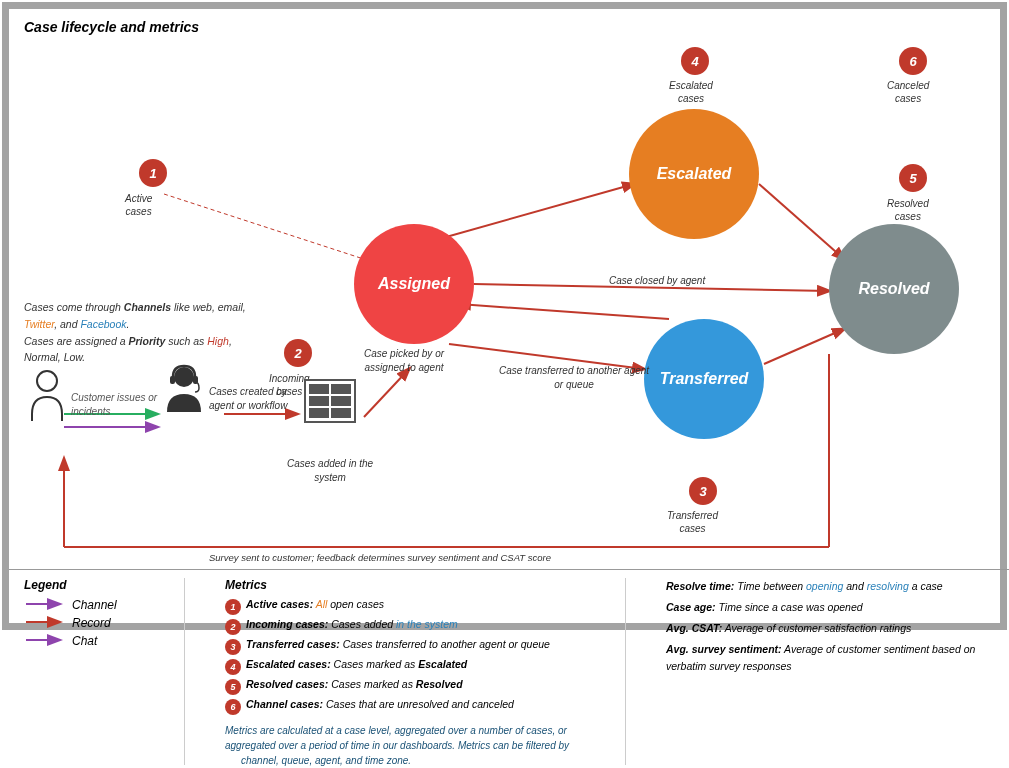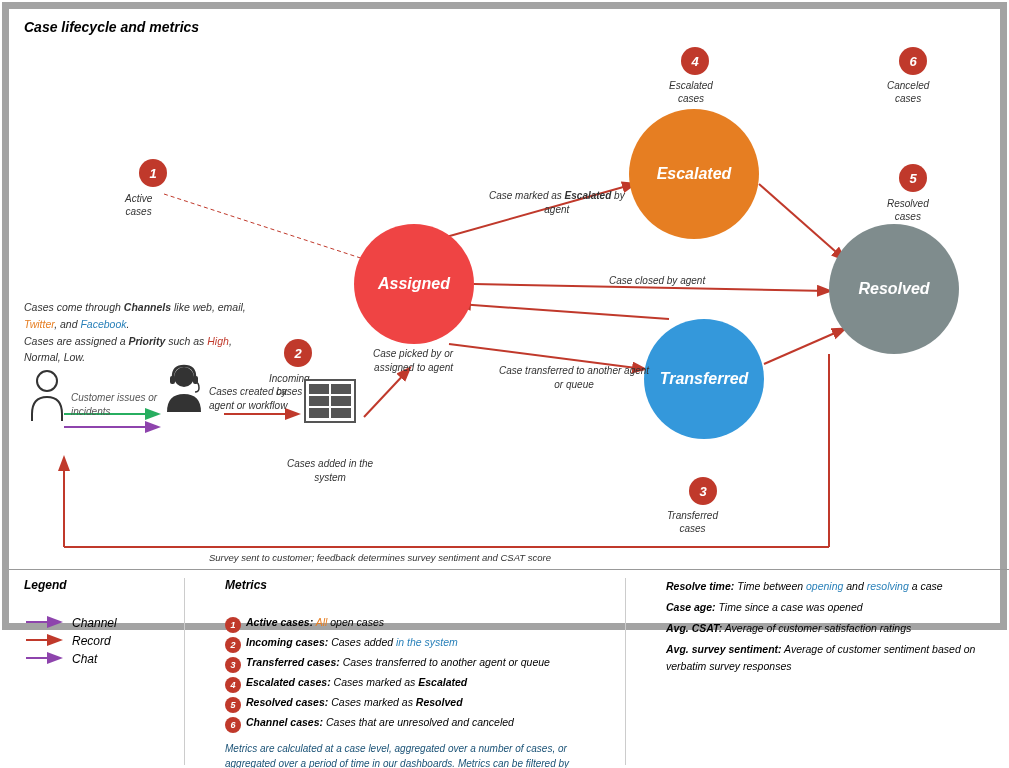--- a/index.html
+++ b/index.html
@@ -152,21 +152,21 @@
       line-height: 1.6;
       max-width: 240px;
     }
     
     .legend-col {
       flex: 0 0 auto;
     }
     .legend-title {
       font-weight: bold;
       font-size: 12px;
-      margin-bottom: 24px;
+      margin-bottom: 6px;
     }
     .legend-item {
       display: flex;
       align-items: flex-start;
       margin-bottom: 4px;
       font-size: 12px;
     }
     .legend-arrow {
       width: 40px;
       height: 12px;
@@ -342,23 +342,22 @@
           <div style="background:#555;"></div>
             <div style="background:#555;"></div>
         </div>
       </div>
     </div>
 
     <div class="diag-text" style="left:200px;top:376px;text-align:left;">Cases created by<br>agent or workflow</div>
 
     <div class="diag-text" style="left:278px;top:448px;text-align:center;">Cases added in the<br>system</div>
 
-    <div class="diag-text" style="left:364px;top:338px;text-align:right;">Case picked by or<br>assigned to agent</div>
-
-    <div class="diag-text" style="left:480px;top:180px;text-align:center;">Case marked as <span class="bold">Escalated</span> by<br>agent</div>
+    <div class="diag-text" style="left:355px;top:338px;text-align:center;">Case picked by or<br>assigned to agent</div>
+
 
     <div class="diag-text" style="left:600px;top:265px;text-align:center;">Case closed by agent</div>
 
     <div class="diag-text" style="left:490px;top:355px;text-align:center;">Case transferred to another agent<br>or queue</div>
 
     <div class="survey-text" style="left:200px;top:543px;">Survey sent to customer; feedback determines survey sentiment and CSAT score</div>
   </div>
 
   <div class="legend-area">
 

